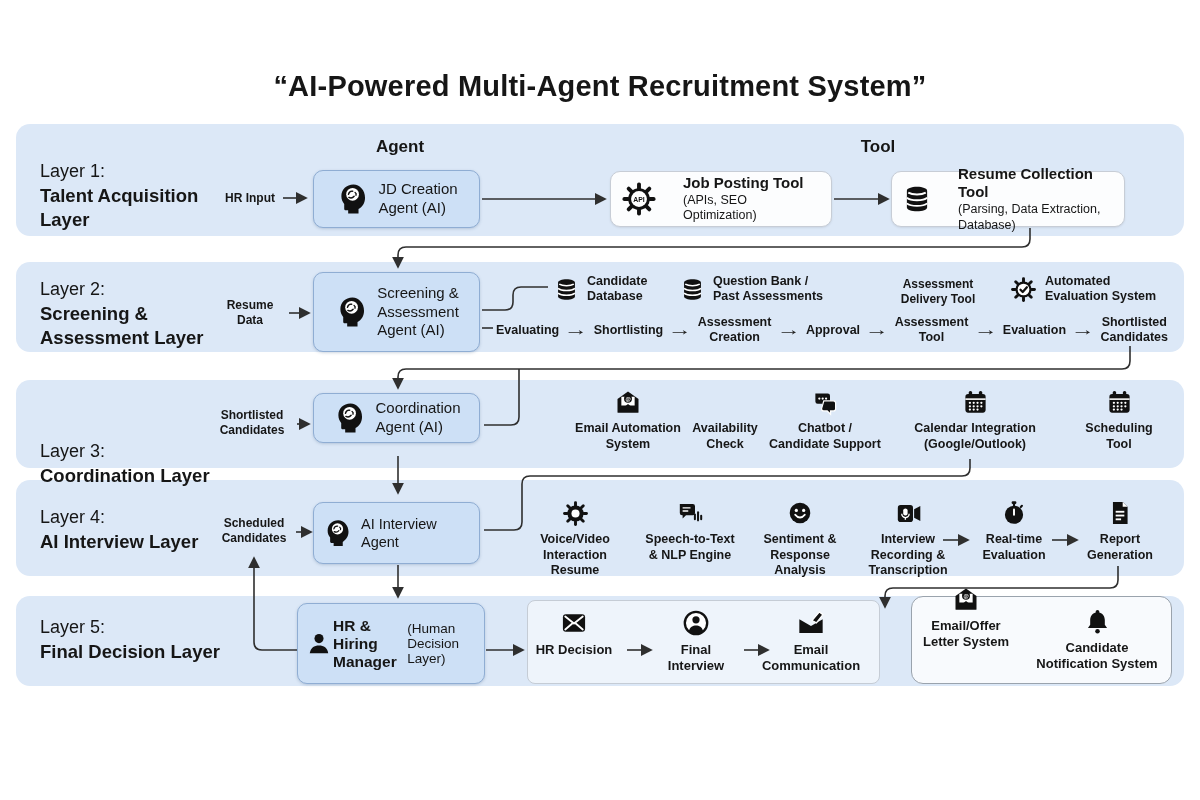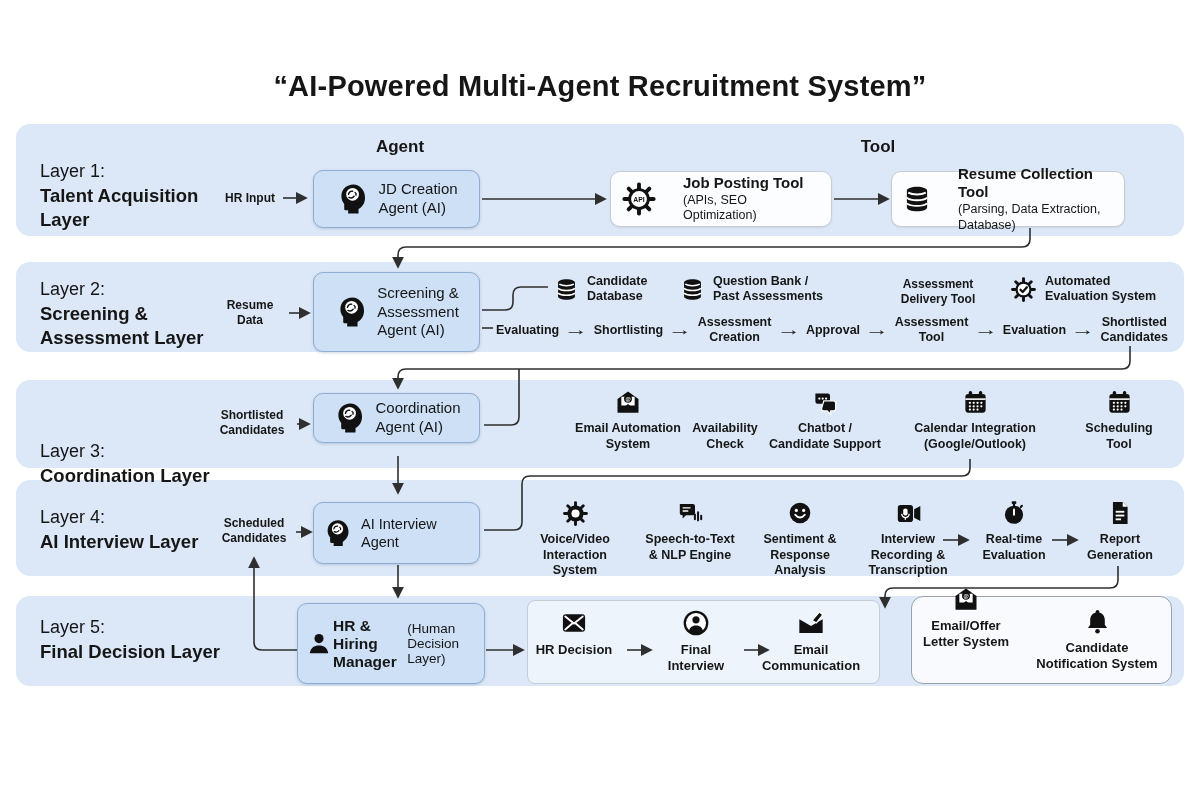--- a/index.html
+++ b/index.html
@@ -341,21 +341,21 @@
             <rect x="10.7" y="1" width="2.6" height="5" rx="1.2" transform="rotate(180 12 12)"></rect>
             <rect x="10.7" y="1" width="2.6" height="5" rx="1.2" transform="rotate(225 12 12)"></rect>
             <rect x="10.7" y="1" width="2.6" height="5" rx="1.2" transform="rotate(270 12 12)"></rect>
             <rect x="10.7" y="1" width="2.6" height="5" rx="1.2" transform="rotate(315 12 12)"></rect>
           </g>
           <circle cx="12" cy="12" r="3.6" fill="#fff"></circle>
         </svg>
       </span>
     <span class="lab">Voice/Video
 Interaction
-System</span>
+Resume</span>
   </div>
   <div class="colitem" style="left:633px;top:498px;width:114px;">
     <span class="slot">
         <svg class="ic" viewBox="0 0 24 24" width="27" height="27">
           <path d="M2.5 3.5h11.5a2 2 0 012 2v6a2 2 0 01-2 2H8l-3 3v-3H4.5a2 2 0 01-2-2z" fill="#111"></path>
           <path d="M5 7h7M5 9.8h5" stroke="#fff" stroke-width="1.3"></path>
           <g fill="#111">
             <rect x="15" y="12" width="1.8" height="6" rx=".9"></rect>
             <rect x="17.8" y="10" width="1.8" height="9" rx=".9"></rect>
             <rect x="20.6" y="13" width="1.8" height="5" rx=".9"></rect>

